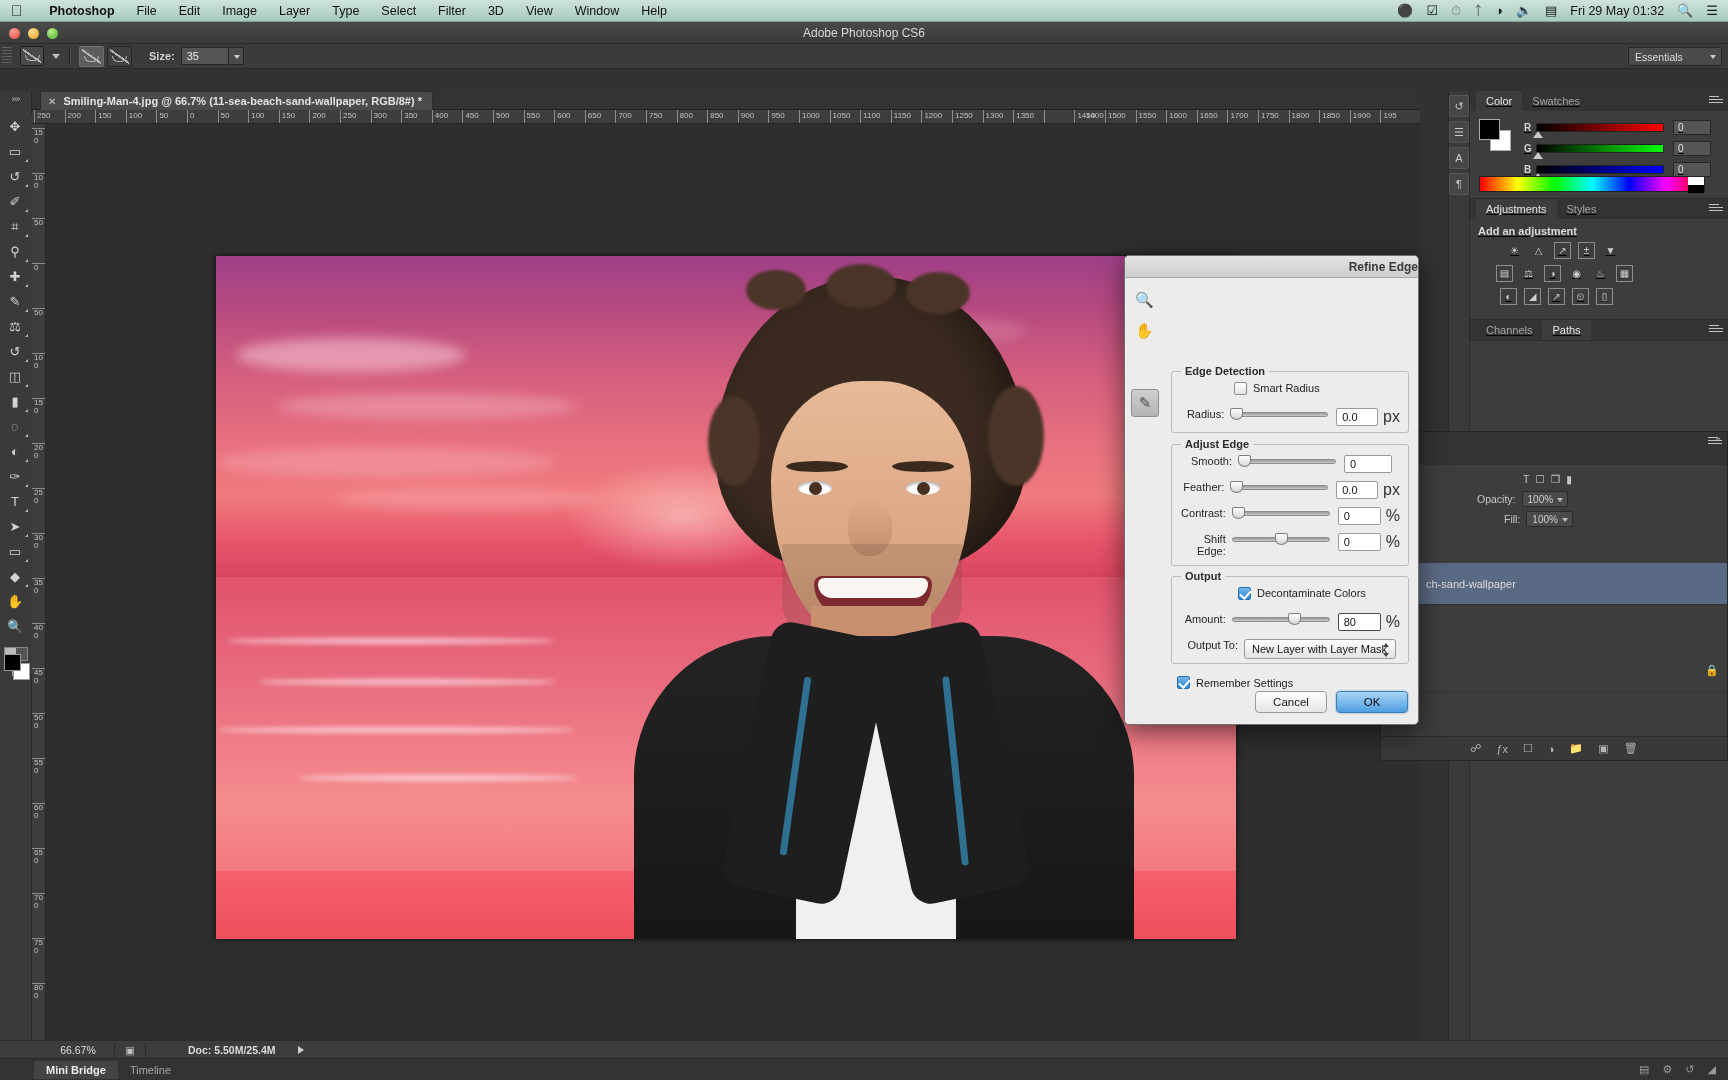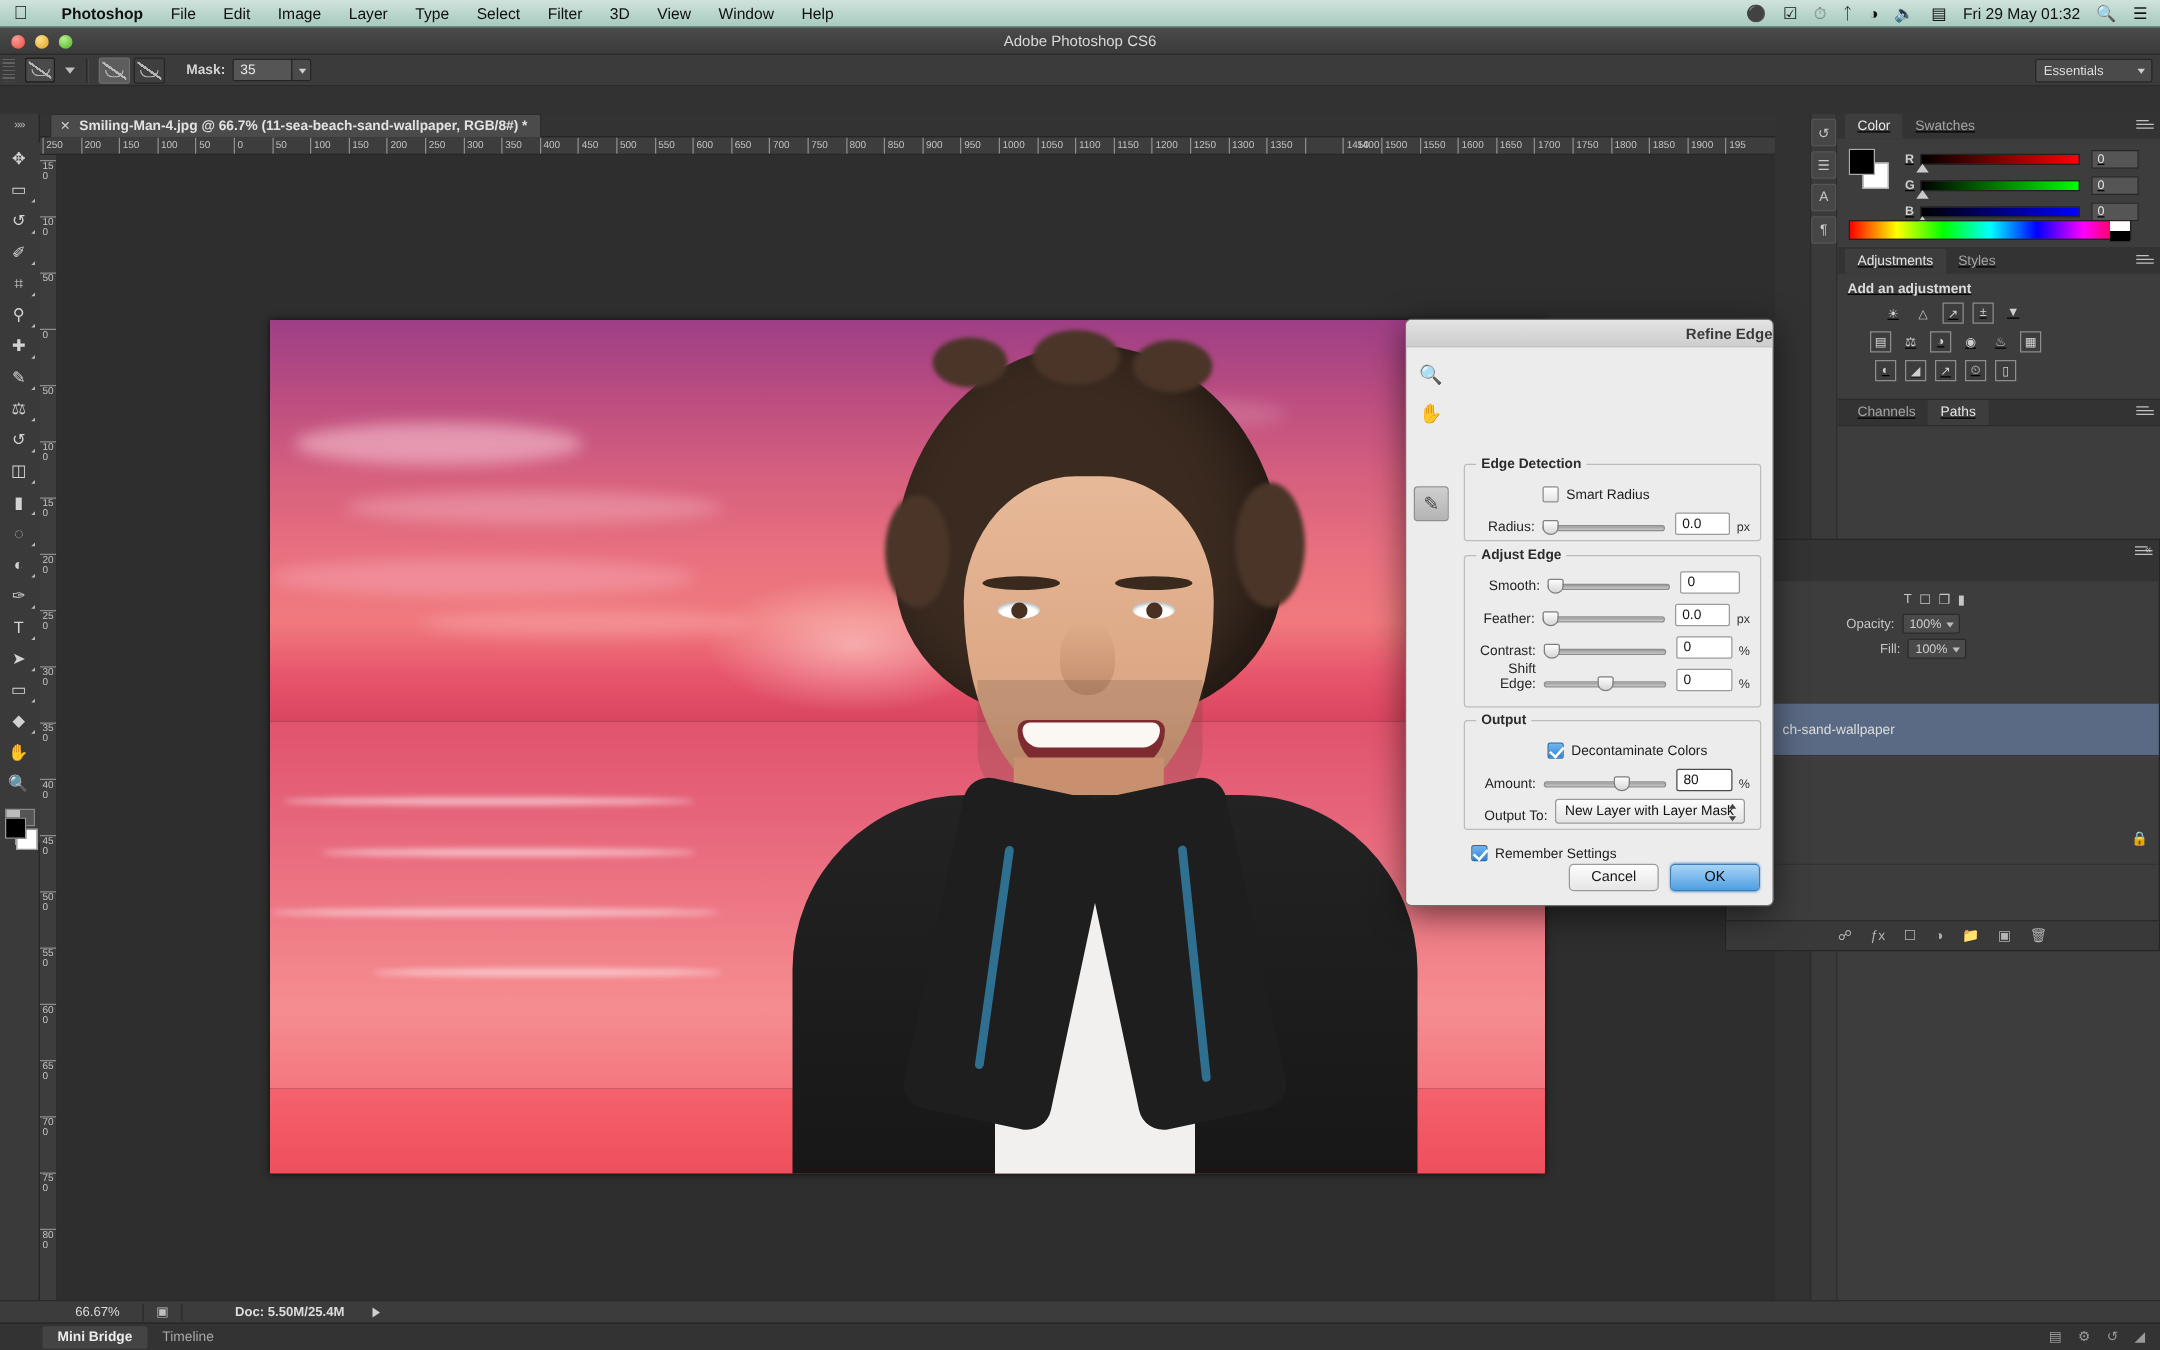--- a/index.html
+++ b/index.html
@@ -290,40 +290,40 @@
     font-weight:bold; }
   #retools { position:absolute; left:6px; top:30px; width:34px; }
   .retool { width:28px; height:28px; display:flex; align-items:center;
     justify-content:center; margin-bottom:3px; color:#4a4a4a; font-size:15px; }
   .retool.sel { background:linear-gradient(to bottom,#cfcfcf,#b4b4b4);
     border:1px solid #8f8f8f; border-radius:3px; }
   .fs { position:absolute; left:46px; right:9px; border:1px solid #bcbcbc;
     border-radius:3px; padding:10px 8px 9px; }
   .fs > .lg { position:absolute; left:9px; top:-7px; background:#ececec;
     padding:0 4px; font-size:11px; font-weight:bold; color:#2b2b2b; }
-  .rrow { display:flex; align-items:flex-end; height:20px; margin-bottom:6px; }
+  .rrow { display:flex; align-items:flex-start; height:20px; margin-bottom:6px; }
   .rlab { font-size:11px; text-align:right; color:#252525; }
   .chk { width:13px; height:13px; border:1px solid #8e8e8e; border-radius:2px;
     background:linear-gradient(to bottom,#fff,#e4e4e4); position:relative;
     flex:none; }
   .chk.on { background:linear-gradient(to bottom,#6fb6ef,#2f86d8);
     border-color:#2a6ea8; }
   .chk.on:after { content:""; position:absolute; left:3px; top:0px; width:5px;
     height:9px; border:solid #fff; border-width:0 2px 2px 0; transform:rotate(42deg); }
   .chklab { font-size:11px; margin-left:6px; color:#1c1c1c; }
   .sld { position:relative; height:12px; flex:none; }
   .sldtrack { position:absolute; left:0; right:0; top:4px; height:5px;
     background:linear-gradient(to bottom,#9a9a9a,#c9c9c9); border-radius:3px;
     border:1px solid #8d8d8d; }
   .sldthumb { position:absolute; top:0px; width:13px; height:12px;
     background:linear-gradient(to bottom,#fdfdfd,#d6d6d6); border:1px solid #7f7f7f;
     border-radius:2px 2px 50% 50%; }
   .num { height:18px; background:#fff; border:1px solid #9b9b9b; border-radius:2px;
     font-size:11px; line-height:17px; padding-left:5px; color:#111; }
-  .unit { font-size:10px; margin-left:5px; color:#333; }
+  .unit { font-size:16px; margin-left:5px; color:#333; }
   #viewthumb { width:48px; height:34px; border:1px solid #999;
     background:linear-gradient(to bottom,#d86fa8 0%,#e884a0 30%,#f2a08f 55%,
       #f4b3a0 75%,#eea58f 100%); position:relative; }
   #viewthumb .blob { position:absolute; left:15px; top:6px; width:20px; height:22px;
     background:#5ec4e8; border-radius:50% 50% 45% 45%; }
   #viewarrowbox { width:13px; height:34px; border:1px solid #999; border-left:none;
     background:linear-gradient(to bottom,#fafafa,#dcdcdc); position:relative; }
   #viewarrowbox:after { content:""; position:absolute; left:4px; top:12px; width:0;
     height:0; border-left:3px solid transparent; border-right:3px solid transparent;
     border-top:5px solid #333; }
@@ -392,21 +392,21 @@
       <span class="brushglyph"></span>
     </span>
     <span class="tri"></span>
     <span class="vsep"></span>
     <span class="optbtn on">
       <span class="brushglyph"></span>
     </span>
     <span class="optbtn">
       <span class="brushglyph"></span>
     </span>
-    <span class="sizelbl">Mask:</span>
+    <span class="sizelbl">Size:</span>
     <span class="sizefield">35</span>
     <span class="sizearrow"></span>
     <span id="essentials">Essentials</span>
   </div>
 
   <div id="leftmini">
     <div class="chev">»»</div>
   </div>
 
   <div id="toolbox">

